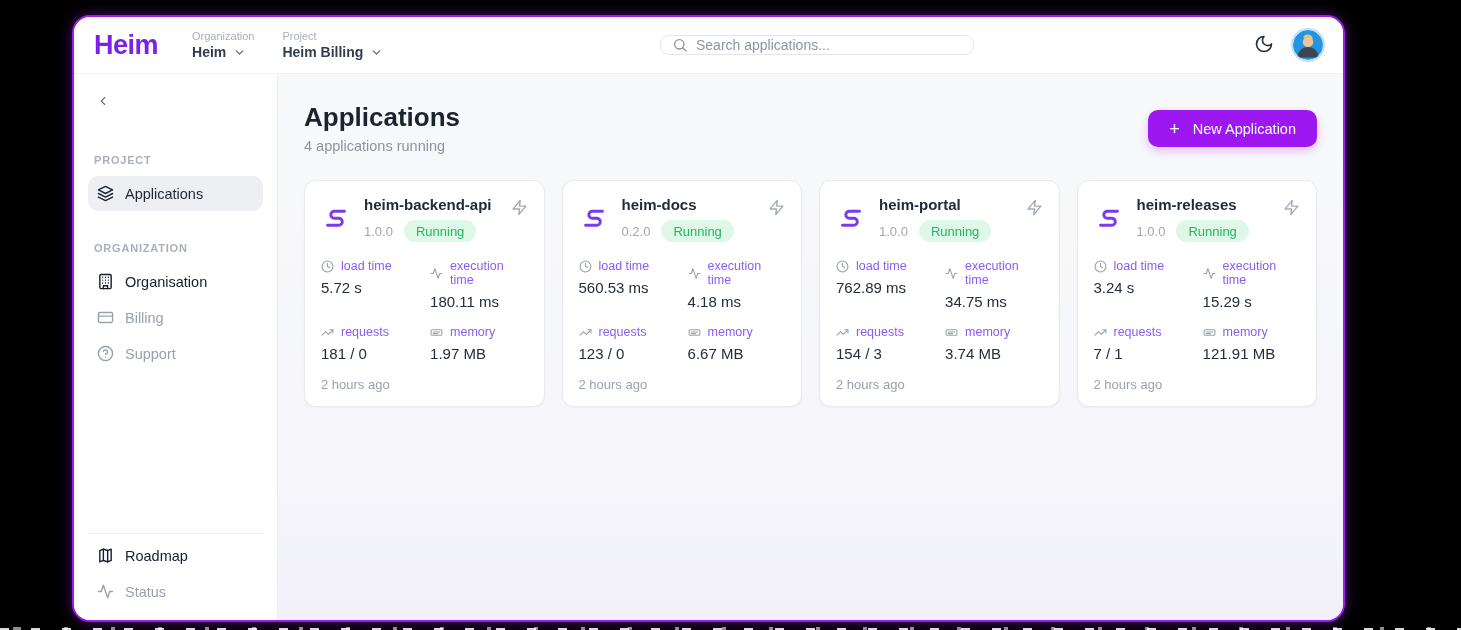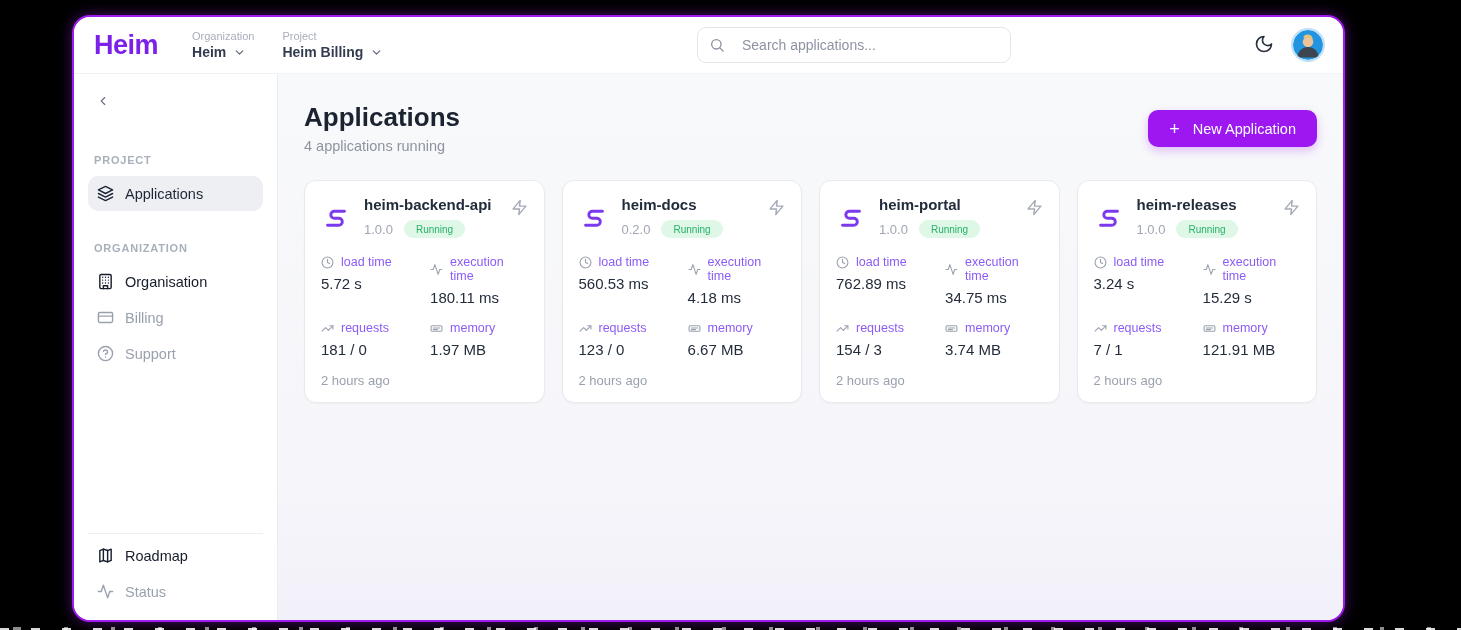--- a/index.html
+++ b/index.html
@@ -15,22 +15,22 @@
 
   
   .topbar { position:relative; height:57px; flex:0 0 57px; display:flex; align-items:center;
     padding:0 20px; background:#fff; border-bottom:1px solid #f1f2f5; }
   .logo { font-size:27px; font-weight:800; color:#7c22e8; letter-spacing:-0.5px; }
   .switcher { margin-left:34px; display:flex; flex-direction:column; gap:2px; cursor:pointer; }
   .switcher .lbl { font-size:11px; color:#a8aebb; }
   .switcher .val { font-size:14px; font-weight:600; color:#333c4e; display:flex; align-items:center; gap:7px; }
   .switcher .val svg { width:13px; height:13px; stroke:#5a6275; }
   .searchbox { position:absolute; left:586px; top:50%; transform:translateY(-50%);
-    width:314px; height:36px; border:1px solid #e3e5ea; border-radius:9px;
-    display:flex; align-items:center; padding:0 11px; gap:17px; background:#fff;margin-left:37px; }
+    width:314px; height:20px; border:1px solid #e3e5ea; border-radius:9px;
+    display:flex; align-items:center; padding:0 11px; gap:8px; background:#fff; }
   .searchbox svg { width:16px; height:16px; stroke:#8a90a0; flex:0 0 auto; }
   .searchbox input { border:none; outline:none; font-size:14px; color:#333; width:100%;
     font-family:"Liberation Sans","DejaVu Sans",sans-serif; }
   .searchbox input::placeholder { color:#8d93a2; }
   .topbar-right { margin-left:auto; display:flex; align-items:center; gap:17px; }
   .moon-btn { width:22px; height:22px; cursor:pointer; }
   .moon-btn svg { width:20px; height:20px; stroke:#2a3242; fill:none; }
   .avatar { width:30px; height:30px; border-radius:50%; overflow:hidden; cursor:pointer;
     box-shadow:0 0 0 2px #bfe0fa; }
 
@@ -67,21 +67,21 @@
   .cards { margin-top:26px; display:grid; grid-template-columns:repeat(4,1fr); gap:17px; }
   .card { background:#fff; border:1px solid #e8eaee; border-radius:12px; padding:15px 16px 14px;
     box-shadow:0 1px 2px rgba(20,25,40,.04); }
   .card-head { display:flex; align-items:flex-start; gap:13px; }
   .app-icon { width:30px; height:27px; margin-top:8px; flex:0 0 auto; }
   .app-icon svg { width:100%; height:100%; stroke:#7c3aed; }
   .card-title-block { flex:1; min-width:0; }
   .card-title { font-size:15px; font-weight:600; color:#232c3b; white-space:nowrap; }
   .version-row { margin-top:7px; display:flex; align-items:center; gap:11px; }
   .version { font-size:13px; color:#a0a6b2; }
-  .status-badge { background:#def7e7; color:#27b36a; font-size:10px; padding:3.5px 12px;
+  .status-badge { background:#def7e7; color:#27b36a; font-size:13px; padding:3.5px 12px;
     border-radius:999px; }
   .zap { width:17px; height:17px; margin-top:3px; flex:0 0 auto; }
   .zap svg { width:100%; height:100%; stroke:#a4aab6; fill:none; }
   .stats { margin-top:17px; display:grid; grid-template-columns:1.12fr 1fr; row-gap:15px; }
   .stat-label { display:flex; align-items:center; gap:7px; font-size:12.5px; color:#8b5cf6; }
   .stat-label svg { width:13px; height:13px; stroke:#9aa1ae; flex:0 0 auto; }
   .stat-value { margin-top:6px; font-size:15px; color:#242d3c; font-weight:500; }
   .card-updated { margin-top:15px; font-size:13px; color:#9aa1ae; }
 
   

